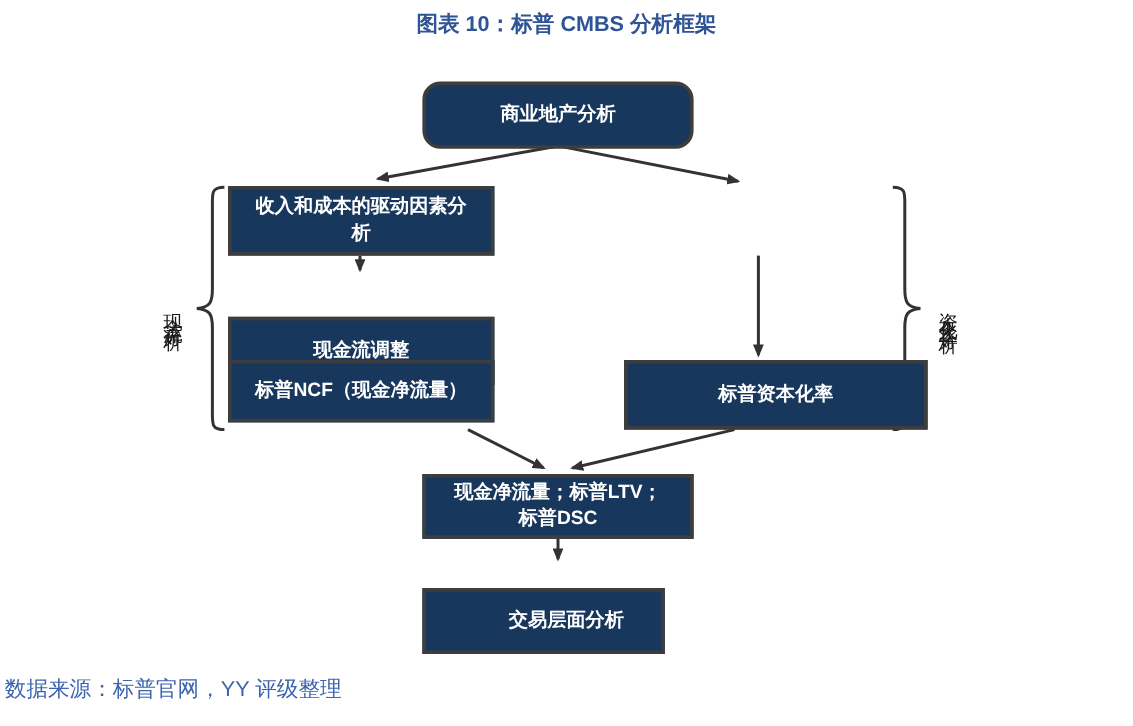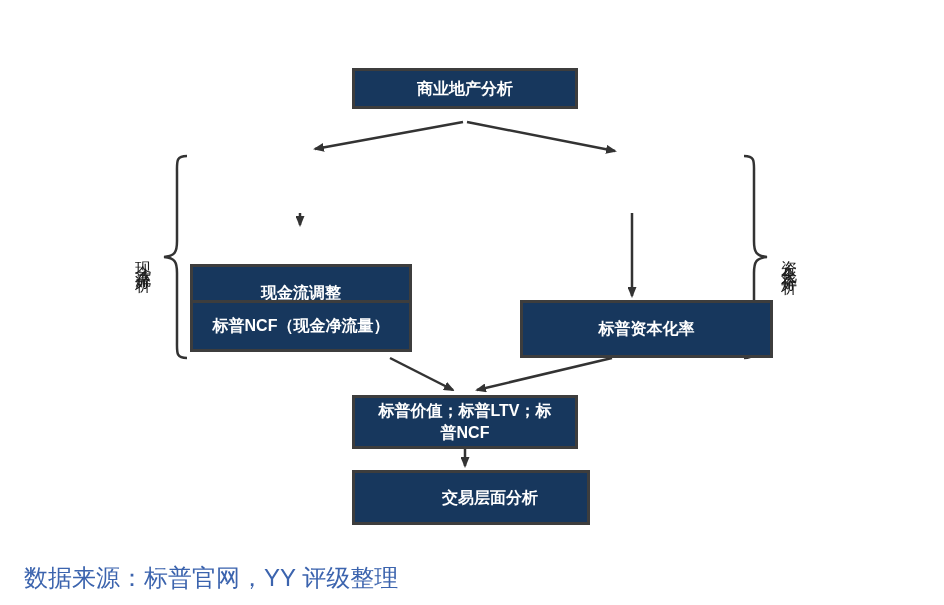--- a/index.html
+++ b/index.html
@@ -45,31 +45,32 @@
     writing-mode: vertical-rl;
     text-orientation: upright;
     letter-spacing: 4px;
     font-size: 16px;
     color: #1a1a1a;
     font-weight: normal;
     text-align: center;
   }
   .source-line {
     position: absolute;
-    left: 24px;
+    left: 4px;
     top: 562px;
-    font-size: 24px;
+    font-size: 18px;
     color: #3C64AE;
   }
 </style>
 </head>
 <body>
 
 <div class="page">
 
+  <div class="fig-title">图表 10：标普 CMBS 分析框架</div>
 
   <svg class="arrow-layer" viewBox="0 0 944 605" xmlns="http://www.w3.org/2000/svg">
     <defs>
       <marker id="ah" markerWidth="11" markerHeight="9" refX="9" refY="4.5" orient="auto" markerUnits="userSpaceOnUse">
         <path d="M0,0 L11,4.5 L0,9 z" fill="#333333"></path>
       </marker>
     </defs>
     <g stroke="#333333" stroke-width="2.5" fill="none">
 
       <line x1="463" y1="122" x2="315" y2="149" marker-end="url(#ah)"></line>
@@ -84,43 +85,46 @@
       <line x1="612" y1="358" x2="477" y2="390" marker-end="url(#ah)"></line>
 
       <line x1="465" y1="449" x2="465" y2="466" marker-end="url(#ah)"></line>
 
       <path d="M 187 156 C 176 156 177 161 177 172 L 177 241 C 177 252 175 256 164 257 C 175 258 177 262 177 273 L 177 342 C 177 353 176 358 187 358"></path>
 
       <path d="M 744 156 C 755 156 754 161 754 172 L 754 241 C 754 252 756 256 767 257 C 756 258 754 262 754 273 L 754 342 C 754 353 755 358 744 358"></path>
     </g>
   </svg>
 
-  <div class="node" style="left:352px; top:68px;  width:226px; height:41px;">
+  <div class="node" style="left:352px; top:68px;  width:226px; height:56px;border-radius:15px;">
     <div class="node-inner">商业地产分析</div>
   </div>
 
+  <div class="node" style="left:190px; top:155px; width:222px; height:58px;">
+    <div class="node-inner" style="padding:0 18px;">收入和成本的驱动因素分析</div>
+  </div>
 
   <div class="node" style="left:190px; top:228px; width:222px; height:57px;margin-top:36px;">
     <div class="node-inner">现金流调整</div>
   </div>
 
   <div class="node" style="left:190px; top:300px; width:222px; height:52px;">
     <div class="node-inner">标普NCF（现金净流量）</div>
   </div>
 
 
   <div class="node" style="left:520px; top:300px; width:253px; height:58px;">
     <div class="node-inner">标普资本化率</div>
   </div>
 
   <div class="node" style="left:352px; top:395px; width:226px; height:54px;">
-    <div class="node-inner" style="padding:0 16px;">标普价值；标普LTV；标普NCF</div>
+    <div class="node-inner" style="padding:0 16px;">现金净流量；标普LTV；标普DSC</div>
   </div>
 
-  <div class="node" style="left:352px; top:470px; width:238px; height:55px;padding-left:38px;">
+  <div class="node" style="left:352px; top:490px; width:202px; height:55px;padding-left:38px;">
     <div class="node-inner">交易层面分析</div>
   </div>
 
   <div class="side-label" style="left:132px; top:203px; height:112px;">现金流分析</div>
   <div class="side-label" style="left:778px; top:192px; height:134px;">资本化率分析</div>
 
   <div class="source-line">数据来源：标普官网，YY 评级整理</div>
 
 </div>
 

